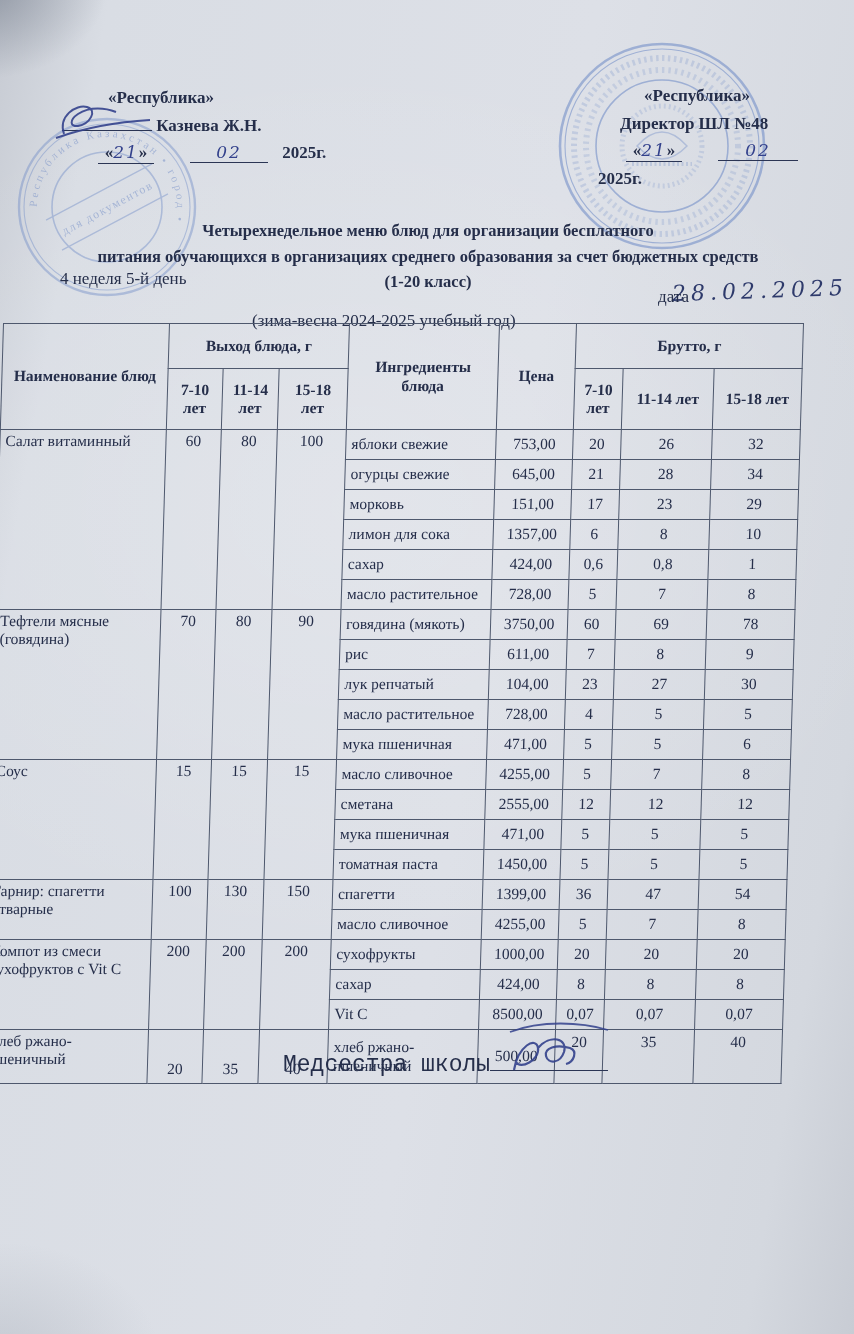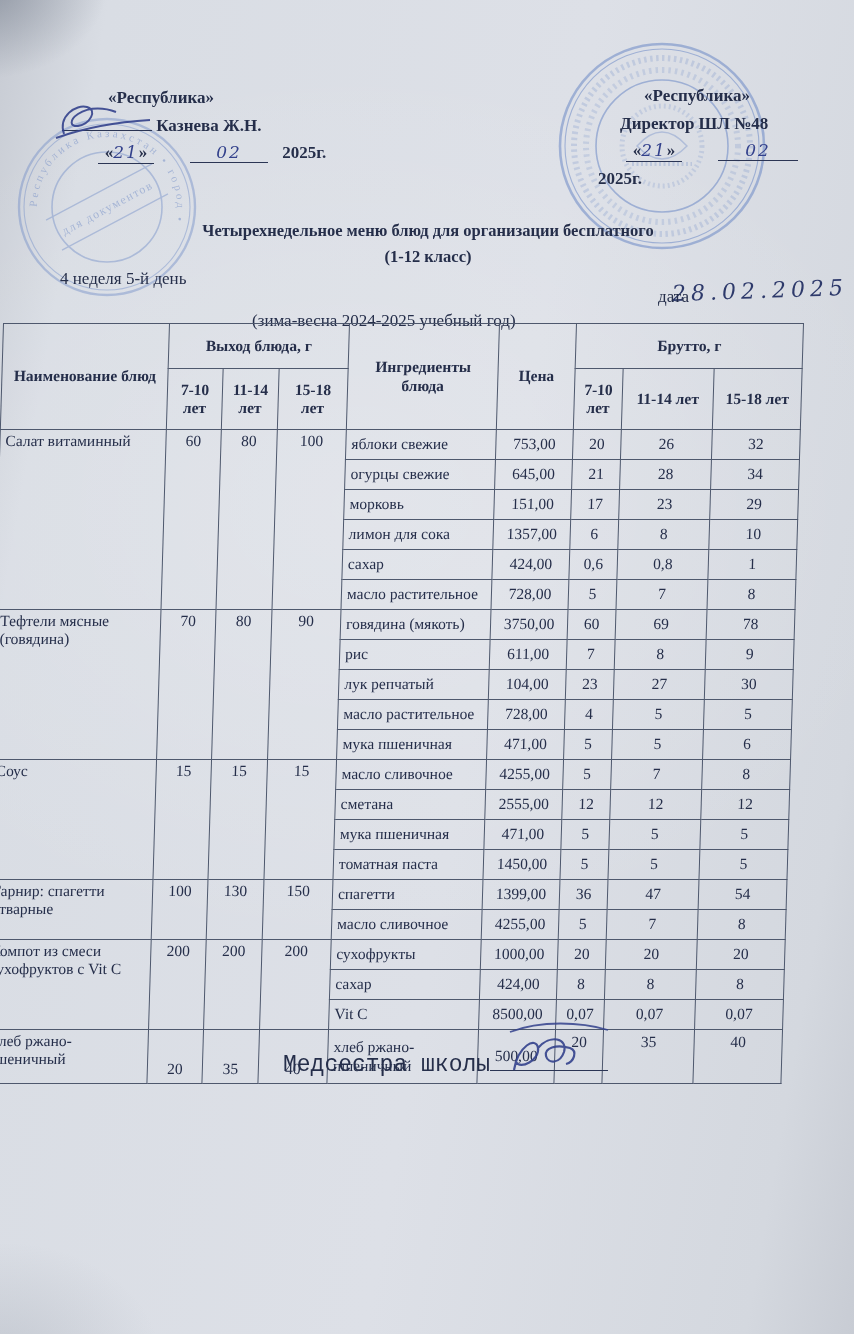--- a/index.html
+++ b/index.html
@@ -110,21 +110,22 @@
   <span class="ind1" style="margin-left:54px;">«Республика»</span>
   <span class="ind1" style="margin-left:30px;">Директор ШЛ №48</span>
   <span class="ind1">
     <span class="date-seg" style="width:56px;"><span>«</span><span class="hand">21</span><span>»</span></span><span class="date-seg hand" style="width:80px;">02</span>
     <span style="margin-left:8px;">2025г.</span>
   </span>
 </div>
 
 <div class="abs doc-title">
   <span style="display:block;">Четырехнедельное меню блюд для организации бесплатного</span>
-  <span style="display:block;">(1-12 класс)</span>
+  <span style="display:block;">питания обучающихся в организациях среднего образования за счет бюджетных средств</span>
+  <span style="display:block;">(1-20 класс)</span>
 </div>
 
 <span class="abs meta" style="left:60px;top:269px;">4 неделя 5-й день</span>
 <span class="abs meta" style="left:252px;top:287px;margin-top:24px;">(зима-весна 2024-2025 учебный год)</span>
 <span class="abs meta" style="left:658px;top:287px;">дата</span>
 <span class="abs hand-date" style="left:672px;top:278px;">28.02.2025</span>
 
 <div class="abs table-wrap">
   <table class="menu">
     <colgroup>

